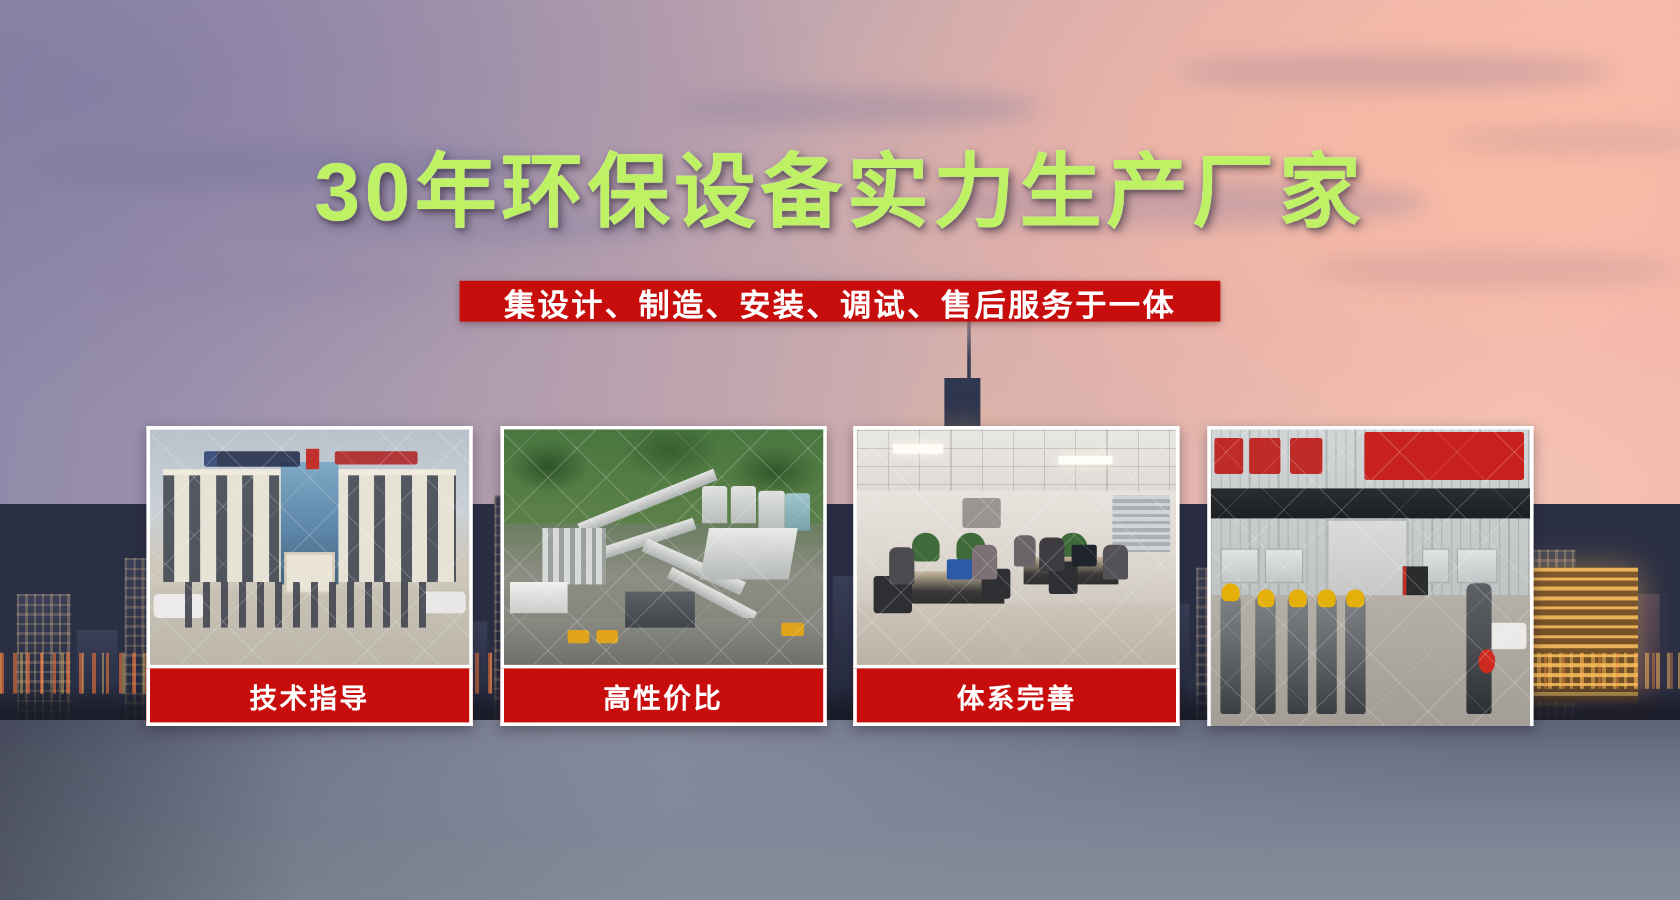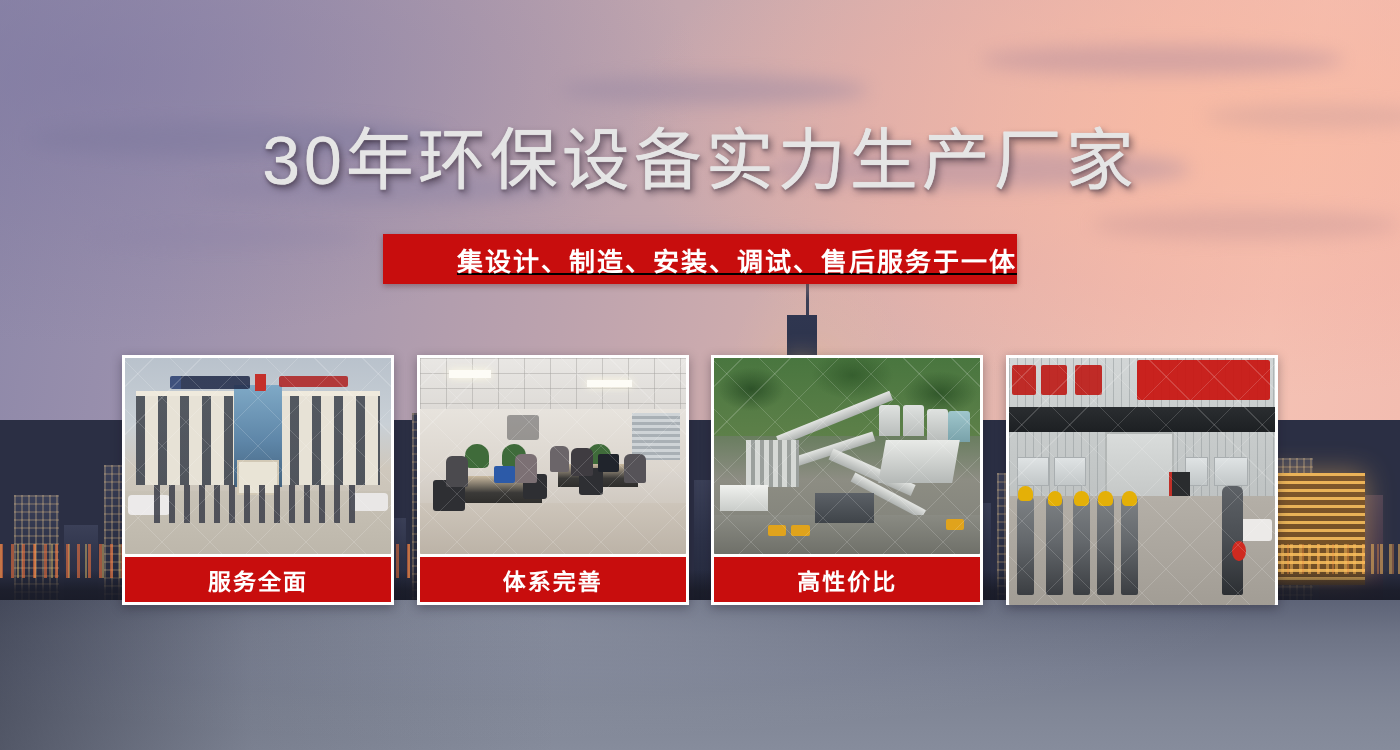--- a/index.html
+++ b/index.html
@@ -133,38 +133,37 @@
       repeating-linear-gradient(180deg, rgba(255,195,95,.85) 0 3px, rgba(130,85,40,.6) 3px 8px),
       linear-gradient(180deg,#7a5a32 0%,#51401f 100%);
     box-shadow:0 0 26px rgba(255,190,95,.45);
   }
 
   
   .headline{
     position:absolute; left:0; right:0; top:126px;
     text-align:center;
     font-size:68px; line-height:1;
-    font-weight:400;
-    color:#e5e5e5;
+    font-weight:700;
+    color:#bef264;
     letter-spacing:4px;
     text-shadow:
       0 0 1px rgba(255,255,255,.9),
       3px 4px 7px rgba(40,30,45,.55),
       0 2px 3px rgba(60,45,60,.45);
     white-space:nowrap;
   }
 
   
   .subtitle-bar{
     position:absolute; left:383px; top:234px;
-    width:634px; height:50px;
+    width:634px; height:34px;
     background:#c80d0d;
-    display:flex; align-items:center; justify-content:flex-end;
+    display:flex; align-items:center; justify-content:center;
     box-shadow:0 2px 6px rgba(70,10,10,.35);
-    text-decoration:underline;
   }
   .subtitle-text{
     color:#fff; font-size:26px; font-weight:700; letter-spacing:2px;
     white-space:nowrap;
   }
 
   
   .cards{
     position:absolute; left:122px; top:355px;
     width:1156px; height:250px;
@@ -449,21 +448,45 @@
         <div class="sign"></div>
         <div class="phone"></div>
         <div class="flag"></div>
         <div class="ground"></div>
         <div class="entry"></div>
         <div class="carL"></div>
         <div class="carR"></div>
         <div class="row"></div>
         <div class="wm"></div>
       </div>
-      <div class="card-label">服务全面</div>
+      <div class="card-label">技术指导</div>
+    </div>
+
+    <div class="card">
+      <div class="card-photo p2">
+        <div class="trees"></div>
+        <div class="silo s1"></div>
+        <div class="silo s2"></div>
+        <div class="silo s3"></div>
+        <div class="silo s4"></div>
+        <div class="conv v1"></div>
+        <div class="conv v2"></div>
+        <div class="conv v3"></div>
+        <div class="conv v4"></div>
+        <div class="hall h1"></div>
+        <div class="stack"></div>
+        <div class="yard"></div>
+        <div class="hall h2"></div>
+        <div class="hall h3"></div>
+        <div class="dig d1"></div>
+        <div class="dig d2"></div>
+        <div class="dig d3"></div>
+        <div class="wm"></div>
+      </div>
+      <div class="card-label">高性价比</div>
     </div>
 
     <div class="card">
       <div class="card-photo p3">
         <div class="ceil"></div>
         <div class="panel l1"></div>
         <div class="panel l2"></div>
         <div class="wall"></div>
         <div class="logo"></div>
         <div class="window"></div>
@@ -479,44 +502,20 @@
         <div class="person pr1"></div>
         <div class="person pr2"></div>
         <div class="person pr3"></div>
         <div class="person pr4"></div>
         <div class="person pr5"></div>
         <div class="mon m1"></div>
         <div class="mon m2"></div>
         <div class="wm"></div>
       </div>
       <div class="card-label">体系完善</div>
-    </div>
-
-    <div class="card">
-      <div class="card-photo p2">
-        <div class="trees"></div>
-        <div class="silo s1"></div>
-        <div class="silo s2"></div>
-        <div class="silo s3"></div>
-        <div class="silo s4"></div>
-        <div class="conv v1"></div>
-        <div class="conv v2"></div>
-        <div class="conv v3"></div>
-        <div class="conv v4"></div>
-        <div class="hall h1"></div>
-        <div class="stack"></div>
-        <div class="yard"></div>
-        <div class="hall h2"></div>
-        <div class="hall h3"></div>
-        <div class="dig d1"></div>
-        <div class="dig d2"></div>
-        <div class="dig d3"></div>
-        <div class="wm"></div>
-      </div>
-      <div class="card-label">高性价比</div>
     </div>
 
     <div class="card">
       <div class="card-photo p4">
         <div class="shed"></div>
         <div class="slogan g1"></div>
         <div class="slogan g2"></div>
         <div class="slogan g3"></div>
         <div class="big"></div>
         <div class="band"></div>

